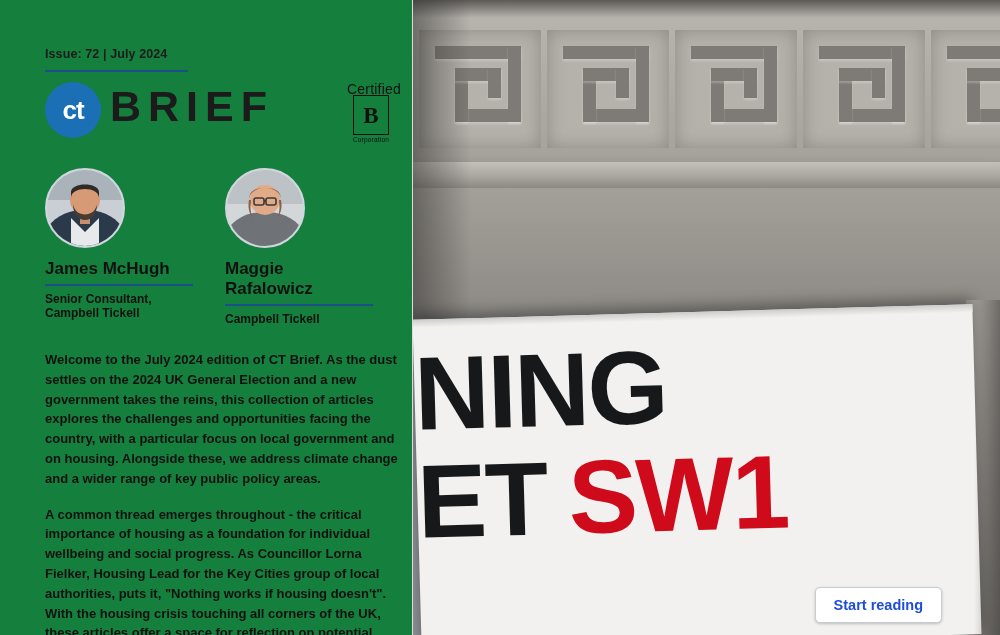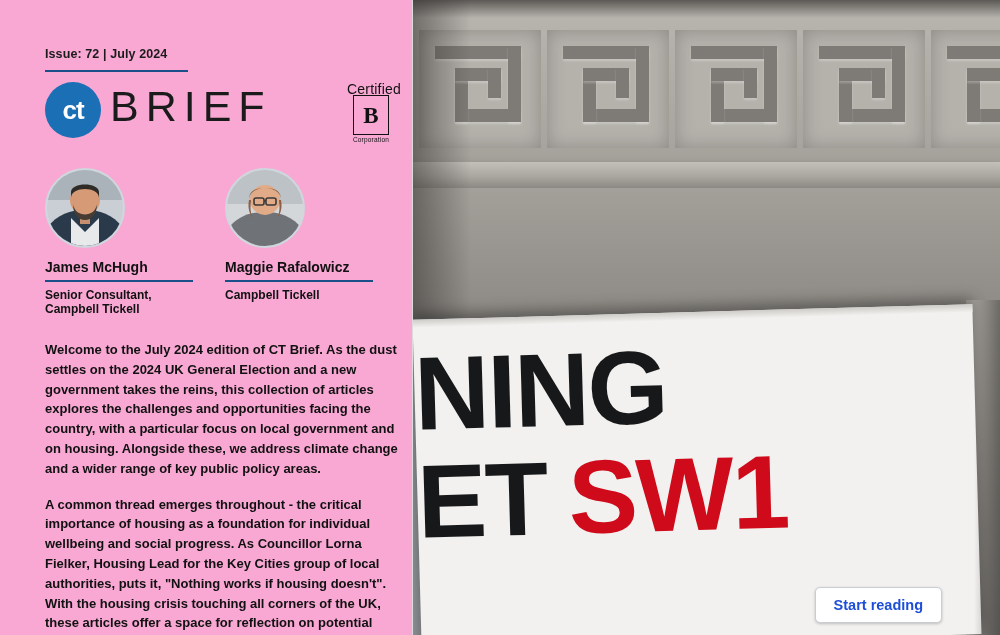--- a/index.html
+++ b/index.html
@@ -20,21 +20,21 @@
     height: 635px;
     display: flex;
     background: #ffffff;
   }
 
   
   .left-col {
     position: relative;
     width: 413px;
     height: 635px;
-    background: #f9a8d4;
+    background: #15803d;
     box-sizing: border-box;
     padding: 0 17px 0 45px;
     border-right: 1px solid #dcdcdc;
   }
 
   .issue-line {
     margin-top: 47px;
     font-size: 12.5px;
     font-weight: bold;
     letter-spacing: .1px;
@@ -64,21 +64,21 @@
     align-items: center;
     justify-content: center;
     letter-spacing: -1px;
     font-family: "Liberation Sans", sans-serif;
   }
   .brief-word {
     margin-left: 9px;
     font-size: 43px;
     letter-spacing: 7px;
     color: #1b1b1b;
-    font-weight: 400;
+    font-weight: 700;
     font-family: "Liberation Sans", sans-serif;
   }
   .bcorp {
     position: absolute;
     right: 17px;
     top: 85px;
     width: 48px;
     text-align: center;
     color: #111;
   }
@@ -119,21 +119,21 @@
     height: 76px;
     border-radius: 50%;
     border: 2px solid #cfd6dd;
     overflow: hidden;
     position: relative;
     background: #d8dde2;
   }
   .avatar svg { display: block; }
   .author-name {
     margin-top: 11px;
-    font-size: 14px;
+    font-size: 17px;
     font-weight: bold;
     color: #111;
   }
   .author-rule {
     margin-top: 5px;
     height: 2px;
     background: #1a4f8a;
     width: 100%;
   }
   .author-role {

